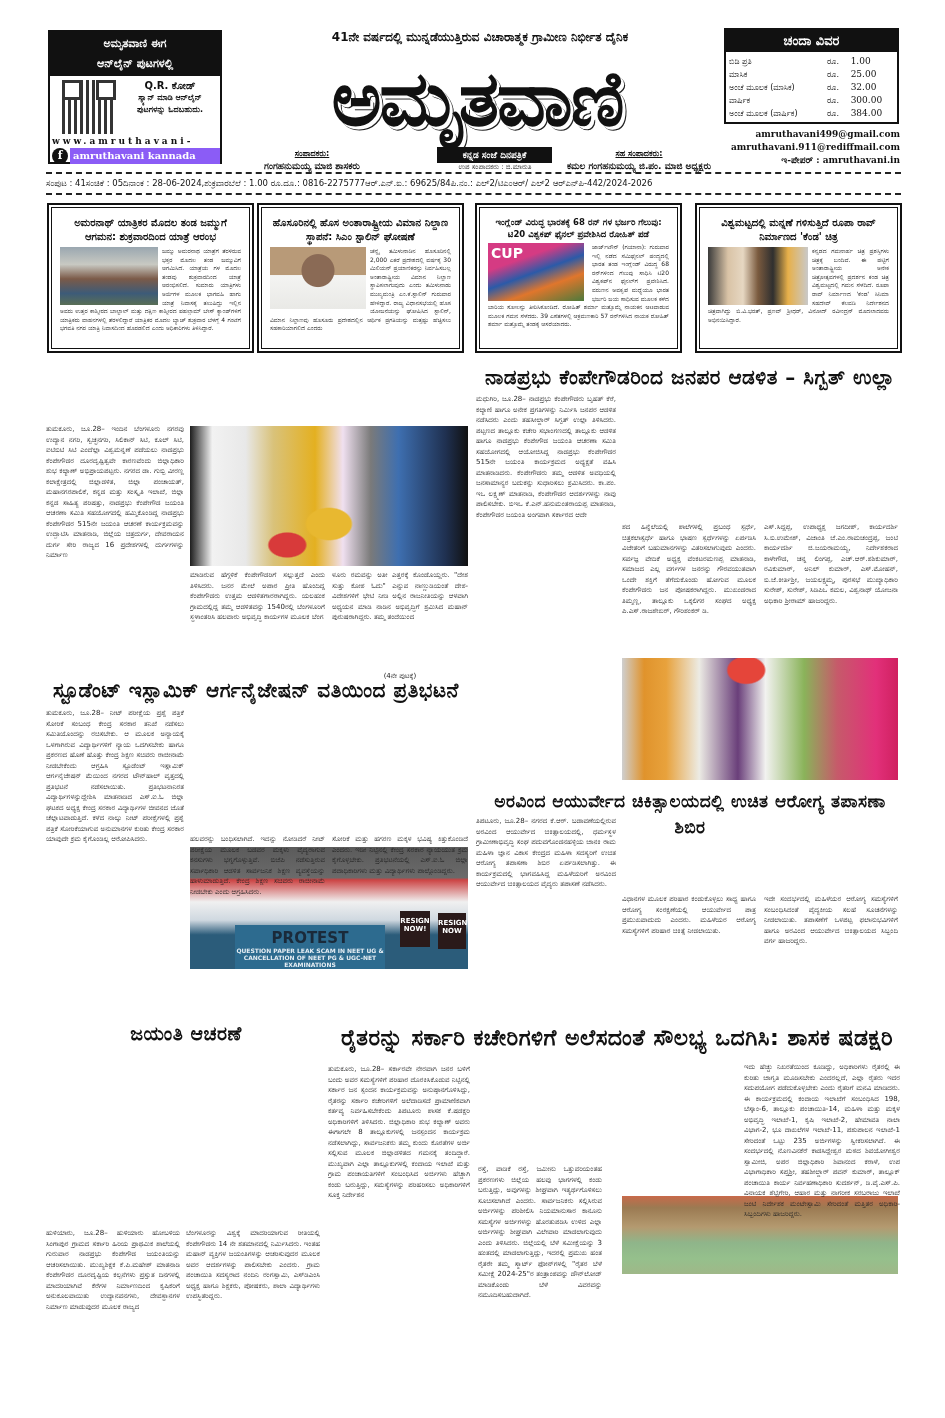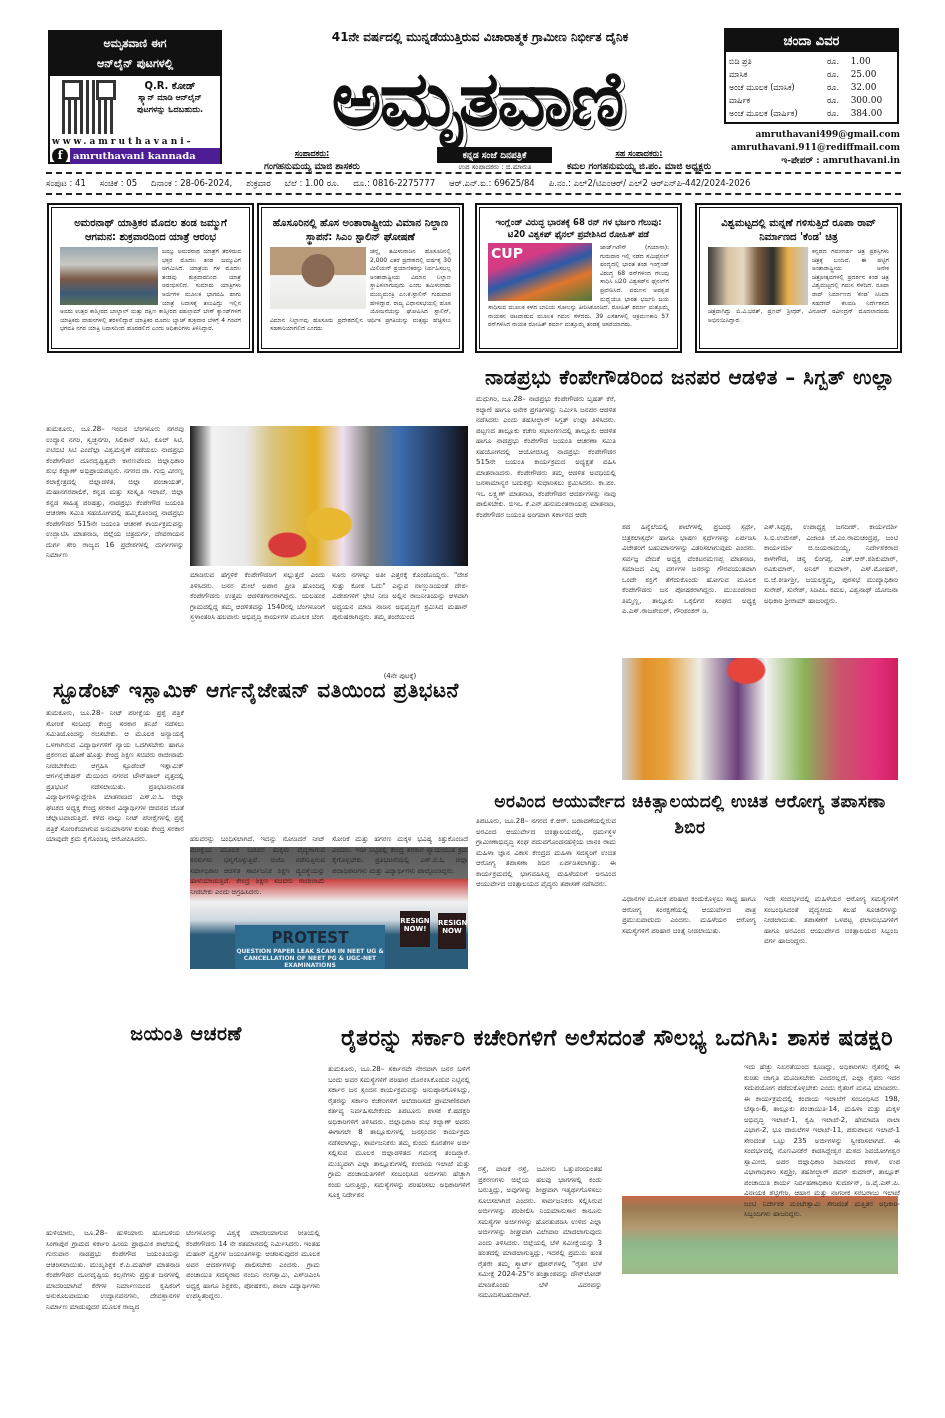--- a/index.html
+++ b/index.html
@@ -12,35 +12,35 @@
 .qrbox{left:48px;top:30px;width:174px;height:134px;border:2px solid #111;background:#fff}
 .qrbox .top{height:44px;background:#111;color:#fff;font-size:11px;font-weight:bold;text-align:center;line-height:20px;padding-top:2px}
 .qr{position:absolute;left:12px;top:48px;width:54px;height:54px;background:
  repeating-linear-gradient(90deg,#111 0 3px,#fff 3px 6px),#111;opacity:.85}
 .qr:before,.qr:after{content:"";position:absolute;width:14px;height:14px;border:3px solid #111;background:#fff}
 .qr:before{left:0;top:0}.qr:after{right:0;top:0}
 .qrtext{position:absolute;left:74px;top:48px;width:92px;font-size:8px;text-align:center;line-height:12px;font-weight:bold}
 .web{position:absolute;left:2px;top:104px;width:166px;font-family:"DejaVu Serif",serif;font-size:9px;letter-spacing:3px;font-weight:bold}
 .fb{position:absolute;left:2px;top:116px;width:168px;height:16px;display:flex;align-items:center}
 .fb .ic{width:16px;height:16px;border-radius:50%;background:#111;color:#fff;font-size:11px;font-weight:bold;text-align:center;line-height:16px;margin-right:2px;font-family:"DejaVu Serif",serif}
-.fb .lab{flex:1;height:16px;background:#4c1d95;color:#fff;font-family:"DejaVu Serif",serif;font-size:10px;font-weight:bold;line-height:16px;padding-left:3px}
+.fb .lab{flex:1;height:16px;background:#8b5cf6;color:#fff;font-family:"DejaVu Serif",serif;font-size:10px;font-weight:bold;line-height:16px;padding-left:3px}
 .tagline{left:280px;top:30px;width:400px;text-align:center;font-size:12px;font-weight:bold}
 .masthead{left:236px;top:44px;width:482px;height:110px;font-size:76px;font-weight:900;text-align:center;line-height:110px;letter-spacing:-2px;color:#111;text-shadow:3px 3px 0 #fff,4px 4px 0 #222}
 .editor-l{left:232px;top:148px;width:160px;text-align:center;font-size:9px;font-weight:bold;line-height:12px}
 .editor-l .role,.editor-r .role{text-decoration:underline;font-size:8px}
 .subtitle{left:437px;top:147px;width:115px;height:16px;font-size:9px;font-weight:bold;line-height:16px;text-align:center}
 .subed{left:440px;top:163px;width:110px;font-size:7px;text-align:center}
 .editor-r{left:564px;top:148px;width:150px;text-align:center;font-size:9px;font-weight:bold;line-height:12px}
 .rate{left:724px;top:28px;width:175px;height:96px;border:2px solid #111}
 .rate .top{height:22px;background:#111;color:#fff;text-align:center;font-weight:bold;font-size:13px;line-height:22px}
 .rate table{width:100%;font-size:8px;border-collapse:collapse;margin-top:3px}
 .rate td{padding:1px 3px;line-height:11px}
 .rate td.amt{font-family:"DejaVu Serif",serif;font-size:9px}
 .contact{left:710px;top:128px;width:190px;text-align:right;font-family:"DejaVu Serif",serif;font-size:9px;font-weight:bold;line-height:13px}
-.metabar{left:46px;top:178px;width:855px;font-size:8.5px;white-space:nowrap;display:flex;gap:14px}
+.metabar{left:46px;top:178px;width:855px;font-size:8.5px;white-space:nowrap;display:flex;}
 
 .box{border:4px double #111;outline:1px solid #111;padding:8px;background:#fff}
 .box h3{font-size:10px;font-weight:bold;text-align:center;line-height:14px;margin-bottom:3px}
 .txt{font-size:7px;line-height:10.5px;text-align:justify;color:#222}
 .photo{position:relative;overflow:hidden}
 h2{font-weight:bold;text-align:center;letter-spacing:.5px}
 .caption{font-size:7px;text-align:center}
 </style>
 </head>
 <body>
@@ -132,40 +132,40 @@
   <div class="photo" style="float:left;width:98px;height:58px;margin-right:4px;background:linear-gradient(180deg,#9aa7b0 0,#c8c9c2 30%,#7b5a48 55%,#3d5b78 80%,#5a6f56 100%)"></div>
   <div class="txt" style="font-size:6px;line-height:8.6px">ಜಮ್ಮು ಅಮರನಾಥ ಯಾತ್ರೆಗೆ ತೆರಳಿರುವ ಭಕ್ತರ ಮೊದಲ ತಂಡ ಜಮ್ಮುವಿಗೆ ಆಗಮಿಸಿದೆ. ಯಾತ್ರೆಯ ಗಳ ಮೊದಲ ತಂಡವು ಶುಕ್ರವಾರದಿಂದ ಯಾತ್ರೆ ಆರಂಭಿಸಲಿದೆ. ಸುಮಾರು ಯಾತ್ರಿಗಳು ಅರ್ಜಿಗಳ ಮೂಲಕ ಭಾಗವಹಿ ಹಾಗು ಯಾತ್ರೆ ನಿವಾಸಕ್ಕೆ ತಲುಪಿದ್ದು ಇಲ್ಲಿನ ಅವರು ಉತ್ತರ ಕಾಶ್ಮೀರದ ಬಾಲ್ಟಾಲ್ ಮತ್ತು ದಕ್ಷಿಣ ಕಾಶ್ಮೀರದ ಪಹಲ್ಗಾಮ್ ಬೇಸ್ ಕ್ಯಾಂಪ್‌ಗಳಿಗೆ ಯಾತ್ರಿಕರು ವಾಹನಗಳಲ್ಲಿ ತೆರಳಲಿದ್ದಾರೆ ಯಾತ್ರಿಕರ ಮೊದಲ ಬ್ಯಾಚ್ ಶುಕ್ರವಾರ ಬೆಳಗ್ಗೆ 4 ಗಂಟೆಗೆ ಭಗವತಿ ನಗರ ಯಾತ್ರಿ ನಿವಾಸದಿಂದ ಹೊರಡಲಿದೆ ಎಂದು ಅಧಿಕಾರಿಗಳು ತಿಳಿಸಿದ್ದಾರೆ.</div>
 </div>
 <div class="abs box" style="left:258px;top:204px;width:205px;height:148px">
   <h3>ಹೊಸೂರಿನಲ್ಲಿ ಹೊಸ ಅಂತಾರಾಷ್ಟ್ರೀಯ ವಿಮಾನ ನಿಲ್ದಾಣ ಸ್ಥಾಪನೆ: ಸಿಎಂ ಸ್ಟಾಲಿನ್ ಘೋಷಣೆ</h3>
   <div class="photo" style="float:left;width:96px;height:62px;margin-right:4px;background:radial-gradient(circle at 50% 38%,#8a6a55 0 16px,transparent 17px),linear-gradient(180deg,#b89a78 0,#b89a78 45%,#f4f4f2 46%,#e9e9e6 100%)"></div>
   <div class="txt" style="font-size:6px;line-height:8.6px">ಚೆನ್ನೈ ತಮಿಳುನಾಡಿನ ಹೊಸೂರಿನಲ್ಲಿ 2,000 ಎಕರೆ ಪ್ರದೇಶದಲ್ಲಿ ವರ್ಷಕ್ಕೆ 30 ಮಿಲಿಯನ್ ಪ್ರಯಾಣಿಕರನ್ನು ನಿರ್ವಹಿಸಬಲ್ಲ ಅಂತಾರಾಷ್ಟ್ರೀಯ ವಿಮಾನ ನಿಲ್ದಾಣ ಸ್ಥಾಪಿಸಲಾಗುವುದು ಎಂದು ತಮಿಳುನಾಡು ಮುಖ್ಯಮಂತ್ರಿ ಎಂ.ಕೆ.ಸ್ಟಾಲಿನ್ ಗುರುವಾರ ಹೇಳಿದ್ದಾರೆ. ರಾಜ್ಯ ವಿಧಾನಸಭೆಯಲ್ಲಿ ಹೊಸ ಯೋಜನೆಯನ್ನು ಘೋಷಿಸಿದ ಸ್ಟಾಲಿನ್, ವಿಮಾನ ನಿಲ್ದಾಣವು ಹೊಸೂರು ಪ್ರದೇಶದಲ್ಲಿನ ಆರ್ಥಿಕ ಪ್ರಗತಿಯನ್ನು ಮತ್ತಷ್ಟು ಹೆಚ್ಚಿಸಲು ಸಹಕಾರಿಯಾಗಲಿದೆ ಎಂದರು</div>
 </div>
 <div class="abs box" style="left:476px;top:204px;width:205px;height:148px">
   <h3 style="font-size:8.5px;line-height:12px">ಇಂಗ್ಲೆಂಡ್ ವಿರುದ್ಧ ಭಾರತಕ್ಕೆ 68 ರನ್ ಗಳ ಭರ್ಜರಿ ಗೆಲುವು: ಟಿ20 ವಿಶ್ವಕಪ್ ಫೈನಲ್ ಪ್ರವೇಶಿಸಿದ ರೋಹಿತ್ ಪಡೆ</h3>
-  <div class="photo" style="float:left;width:104px;height:58px;margin-right:8px;background:linear-gradient(160deg,#d53b83 0,#d53b83 30%,#2b5aa8 50%,#e0762c 70%,#4c7a3c 100%)">
+  <div class="photo" style="float:left;width:96px;height:58px;margin-right:8px;background:linear-gradient(160deg,#d53b83 0,#d53b83 30%,#2b5aa8 50%,#e0762c 70%,#4c7a3c 100%)">
     <span style="position:absolute;left:3px;top:2px;color:#fff;font-weight:bold;font-size:14px">CUP</span>
   </div>
   <div class="txt" style="font-size:6px;line-height:8.6px">ಜಾರ್ಜ್‌ಟೌನ್ (ಗಯಾನಾ): ಗುರುವಾರ ಇಲ್ಲಿ ನಡೆದ ಸೆಮಿಫೈನಲ್ ಪಂದ್ಯದಲ್ಲಿ ಭಾರತ ತಂಡ ಇಂಗ್ಲೆಂಡ್ ವಿರುದ್ಧ 68 ರನ್‌ಗಳಿಂದ ಗೆಲುವು ಸಾಧಿಸಿ ಟಿ20 ವಿಶ್ವಕಪ್‌ನ ಫೈನಲ್‌ಗೆ ಪ್ರವೇಶಿಸಿದೆ. ವರುಣನ ಅವಕೃಪೆ ಮಧ್ಯೆಯೂ ಭಾರತ ಭರ್ಜರಿ ಜಯ ಸಾಧಿಸುವ ಮೂಲಕ ಕಳೆದ ಬಾರಿಯ ಸೋಲನ್ನು ತೀರಿಸಿಕೊಂಡಿದೆ. ರೋಹಿತ್ ಶರ್ಮಾ ಮತ್ತೊಮ್ಮೆ ನಾಯಕನ ಆಟವಾಡುವ ಮೂಲಕ ಗಮನ ಸೆಳೆದರು. 39 ಎಸೆತಗಳಲ್ಲಿ ಆಕ್ರಮಣಕಾರಿ 57 ರನ್‌ಗಳಿಸಿದ ನಾಯಕ ರೋಹಿತ್ ಶರ್ಮಾ ಮತ್ತೊಮ್ಮೆ ತಂಡಕ್ಕೆ ಆಸರೆಯಾದರು.</div>
 </div>
 <div class="abs box" style="left:696px;top:204px;width:205px;height:148px">
   <h3>ವಿಶ್ವಮಟ್ಟದಲ್ಲಿ ಮನ್ನಣೆ ಗಳಿಸುತ್ತಿದೆ ರೂಪಾ ರಾವ್ ನಿರ್ಮಾಣದ 'ಕೆಂಡ' ಚಿತ್ರ</h3>
   <div class="photo" style="float:left;width:100px;height:58px;margin-right:4px;background:linear-gradient(90deg,#3a3a3a 0,#d9c3a6 20%,#e6d7c2 35%,#7a5a3e 50%,#2f2f2f 65%,#e7b04a 80%,#c9c9c9 100%)"></div>
   <div class="txt" style="font-size:6px;line-height:8.6px">ಕನ್ನಡದ ಗಮನಾರ್ಹ ಚಿತ್ರ ಪ್ರಶಸ್ತಿಗಳು ಚಿತ್ರಕ್ಕೆ ಬಂದಿವೆ. ಈ ಪಟ್ಟಿಗೆ ಅಂತಾರಾಷ್ಟ್ರೀಯ ಅನೇಕ ಚಿತ್ರೋತ್ಸವಗಳಲ್ಲಿ ಪ್ರದರ್ಶನ ಕಂಡ ಚಿತ್ರ ವಿಶ್ವಮಟ್ಟದಲ್ಲಿ ಗಮನ ಸೆಳೆದಿದೆ. ರೂಪಾ ರಾವ್ ನಿರ್ಮಾಣದ 'ಕೆಂಡ' ಸಿನಿಮಾ ಸಹದೇವ್ ಕೆಲವಡಿ ನಿರ್ದೇಶನದ ಚಿತ್ರವಾಗಿದ್ದು ಬಿ.ವಿ.ಭರತ್, ಪ್ರಣವ್ ಶ್ರೀಧರ್, ವಿನೋದ್ ರವೀಂದ್ರನ್ ಮೊದಲಾದವರು ಅಭಿನಯಿಸಿದ್ದಾರೆ.</div>
 </div>
 
 <div class="abs" style="left:46px;top:362px;width:420px">
 </div>
 <div class="abs txt" style="left:46px;top:424px;width:138px;height:250px;overflow:hidden">ತುಮಕೂರು, ಜೂ.28– ಇಂದಿನ ಬೆಂಗಳೂರು ನಗರವು ಉದ್ಯಾನ ನಗರಿ, ಸ್ವಚ್ಛನಗರಿ, ಸಿಲಿಕಾನ್ ಸಿಟಿ, ಕೂಲ್ ಸಿಟಿ, ಐಟಿಬಿಟಿ ಸಿಟಿ ಎಂದೆಲ್ಲಾ ವಿಶ್ವಮನ್ನಣೆ ಪಡೆಯಲು ನಾಡಪ್ರಭು ಕೆಂಪೇಗೌಡರ ದೂರದೃಷ್ಟಿತ್ವವೇ ಕಾರಣವೆಂದು ಜಿಲ್ಲಾಧಿಕಾರಿ ಶುಭ ಕಲ್ಯಾಣ್ ಅಭಿಪ್ರಾಯಪಟ್ಟರು. ನಗರದ ಡಾ. ಗುಬ್ಬಿ ವೀರಣ್ಣ ಕಲಾಕ್ಷೇತ್ರದಲ್ಲಿ ಜಿಲ್ಲಾಡಳಿತ, ಜಿಲ್ಲಾ ಪಂಚಾಯತ್, ಮಹಾನಗರಪಾಲಿಕೆ, ಕನ್ನಡ ಮತ್ತು ಸಂಸ್ಕೃತಿ ಇಲಾಖೆ, ಜಿಲ್ಲಾ ಕನ್ನಡ ಸಾಹಿತ್ಯ ಪರಿಷತ್ತು, ನಾಡಪ್ರಭು ಕೆಂಪೇಗೌಡ ಜಯಂತಿ ಆಚರಣಾ ಸಮಿತಿ ಸಹಯೋಗದಲ್ಲಿ ಹಮ್ಮಿಕೊಂಡಿದ್ದ ನಾಡಪ್ರಭು ಕೆಂಪೇಗೌಡರ 515ನೇ ಜಯಂತಿ ಆಚರಣೆ ಕಾರ್ಯಕ್ರಮವನ್ನು ಉದ್ಘಾಟಿಸಿ ಮಾತನಾಡಿ, ಜಿಲ್ಲೆಯ ಚಿತ್ರದುರ್ಗ, ದೇವರಾಯನ ದುರ್ಗ ಸೇರಿ ರಾಜ್ಯದ 16 ಪ್ರದೇಶಗಳಲ್ಲಿ ದುರ್ಗಗಳನ್ನು ನಿರ್ಮಾಣ</div>
 <div class="abs photo" style="left:190px;top:426px;width:278px;height:140px;background:
   radial-gradient(ellipse at 50% 70%,#e8b830 0 22px,transparent 24px),
   radial-gradient(ellipse at 35% 85%,#d83a3a 0 18px,transparent 20px),
   linear-gradient(90deg,#1e1e1e 0,#f2f2f2 8%,#e8e8e8 20%,#d9c27a 30%,#e4b020 45%,#f0e0f0 55%,#7a7a7a 65%,#3e6fb0 75%,#1f3050 92%,#111 100%)"></div>
 <div class="abs txt" style="left:190px;top:570px;width:135px;height:100px;overflow:hidden">ಮಾಡಿರುವ ಹೆಗ್ಗಳಿಕೆ ಕೆಂಪೇಗೌಡರಿಗೆ ಸಲ್ಲುತ್ತದೆ ಎಂದು ತಿಳಿಸಿದರು. ಜನರ ಮೇಲೆ ಅಪಾರ ಪ್ರೀತಿ ಹೊಂದಿದ್ದ ಕೆಂಪೇಗೌಡರು ಉತ್ತಮ ಆಡಳಿತಗಾರರಾಗಿದ್ದರು. ಯಲಹಂಕ ಗ್ರಾಮದಲ್ಲಿದ್ದ ತಮ್ಮ ಆಡಳಿತವನ್ನು 1540ರಲ್ಲಿ ಬೆಂಗಳೂರಿಗೆ ಸ್ಥಳಾಂತರಿಸಿ ಹಲವಾರು ಅಭಿವೃದ್ಧಿ ಕಾರ್ಯಗಳ ಮೂಲಕ ಬೆಂಗ</div>
-<div class="abs txt" style="left:332px;top:570px;width:136px;height:84px;overflow:hidden">ಳೂರು ನಗಳಲ್ನು ಅತೀ ಎತ್ತರಕ್ಕೆ ಕೊಂಡೊಯ್ದರು. "ದೇಶ ಸುತ್ತು ಕೋಶ ಓದು" ಎನ್ನುವ ನಾಣ್ಣುಡಿಯಂತೆ ದೇಶ-ವಿದೇಶಗಳಿಗೆ ಭೇಟಿ ನೀಡಿ ಅಲ್ಲಿನ ರಾಜನೀತಿಯನ್ನು ಆಳವಾಗಿ ಅಧ್ಯಯನ ಮಾಡಿ ನಾಡಿನ ಅಭಿವೃದ್ಧಿಗೆ ಶ್ರಮಿಸಿದ ಮಹಾನ್ ಪುರುಷರಾಗಿದ್ದರು. ತಮ್ಮ ತಂದೆಯಿಂದ</div>
+<div class="abs txt" style="left:332px;top:570px;width:136px;height:84px;overflow:hidden">ಳೂರು ರಮವನ್ನು ಅತೀ ಎತ್ತರಕ್ಕೆ ಕೊಂಡೊಯ್ದರು. "ದೇಶ ಸುತ್ತು ಕೋಶ ಓದು" ಎನ್ನುವ ನಾಣ್ಣುಡಿಯಂತೆ ದೇಶ-ವಿದೇಶಗಳಿಗೆ ಭೇಟಿ ನೀಡಿ ಅಲ್ಲಿನ ರಾಜನೀತಿಯನ್ನು ಆಳವಾಗಿ ಅಧ್ಯಯನ ಮಾಡಿ ನಾಡಿನ ಅಭಿವೃದ್ಧಿಗೆ ಶ್ರಮಿಸಿದ ಮಹಾನ್ ಪುರುಷರಾಗಿದ್ದರು. ತಮ್ಮ ತಂದೆಯಿಂದ</div>
 <div class="abs caption" style="left:332px;top:672px;width:136px">(4ನೇ ಪುಟಕ್ಕೆ)</div>
 
 <h2 class="abs" style="left:46px;top:676px;width:420px;font-size:20px;line-height:28px">ಸ್ಟೂಡೆಂಟ್ ಇಸ್ಲಾಮಿಕ್ ಆರ್ಗನೈಜೇಷನ್ ವತಿಯಿಂದ ಪ್ರತಿಭಟನೆ</h2>
 <div class="abs txt" style="left:46px;top:708px;width:138px;height:300px;overflow:hidden">ತುಮಕೂರು, ಜೂ.28– ನೀಟ್ ಪರೀಕ್ಷೆಯ ಪ್ರಶ್ನೆ ಪತ್ರಿಕೆ ಸೋರಿಕೆ ಸಂಬಂಧ ಕೇಂದ್ರ ಸರಕಾರ ತನಿಖೆ ನಡೆಸಲು ಸಮಿತಿಯೊಂದನ್ನು ರಚಿಸಬೇಕು. ಆ ಮೂಲಕ ಅನ್ಯಾಯಕ್ಕೆ ಒಳಗಾಗಿರುವ ವಿದ್ಯಾರ್ಥಿಗಳಿಗೆ ನ್ಯಾಯ ಒದಗಿಸಬೇಕು ಹಾಗೂ ಪ್ರಕರಣದ ಹೊಣೆ ಹೊತ್ತು ಕೇಂದ್ರ ಶಿಕ್ಷಣ ಸಚಿವರು ರಾಜೀನಾಮೆ ನೀಡಬೇಕೆಂದು ಆಗ್ರಹಿಸಿ ಸ್ಟೂಡೆಂಟ್ ಇಸ್ಲಾಮಿಕ್ ಆರ್ಗನೈಜೇಷನ್ ಮೆಯಿಂದ ನಗರದ ಟೌನ್‌ಹಾಲ್ ವೃತ್ತದಲ್ಲಿ ಪ್ರತಿಭಟನೆ ನಡೆಸಲಾಯಿತು. ಪ್ರತಿಭಟನಾನಿರತ ವಿದ್ಯಾರ್ಥಿಗಳನ್ನುದ್ದೇಶಿಸಿ ಮಾತನಾಡಿದ ಎಸ್.ಐ.ಓ ಜಿಲ್ಲಾ ಘಟಕದ ಅಧ್ಯಕ್ಷ ಕೇಂದ್ರ ಸರಕಾರ ವಿದ್ಯಾರ್ಥಿಗಳ ಜೀವನದ ಜೊತೆ ಚೆಲ್ಲಾಟವಾಡುತ್ತಿದೆ. ಕಳೆದ ನಾಲ್ಕು ನೀಟ್ ಪರೀಕ್ಷೆಗಳಲ್ಲಿ ಪ್ರಶ್ನೆ ಪತ್ರಿಕೆ ಸೋರಿಕೆಯಾಗುವ ಅನುಮಾನಗಳ ಕುರಿತು ಕೇಂದ್ರ ಸರಕಾರ ಯಾವುದೇ ಕ್ರಮ ಕೈಗೊಂಡಿಲ್ಲ ಆರೋಪಿಸಿದರು.</div>
 <div class="abs photo" style="left:190px;top:707px;width:278px;height:122px;background:linear-gradient(180deg,#5b5b5b 0,#6a6a6a 25%,#c44 27%,#f0f0f0 45%,#cfd8e0 60%,#2b5c7a 72%,#2b5c7a 100%)">
   <div class="abs" style="left:45px;top:78px;width:150px;height:44px;background:#2d6b8f;color:#e6eef4;text-align:center;font-size:6px;font-weight:bold;padding-top:4px">
     <div style="font-size:15px;color:#1a2a3a">PROTEST</div>
     <div>QUESTION PAPER LEAK SCAM IN NEET UG &amp; CANCELLATION OF NEET PG &amp; UGC-NET EXAMINATIONS</div>
   </div>
   <div class="abs" style="left:210px;top:64px;width:30px;height:36px;background:#2a1a1a;color:#fff;font-size:7px;font-weight:bold;text-align:center;padding-top:6px">RESIGN NOW!</div>

